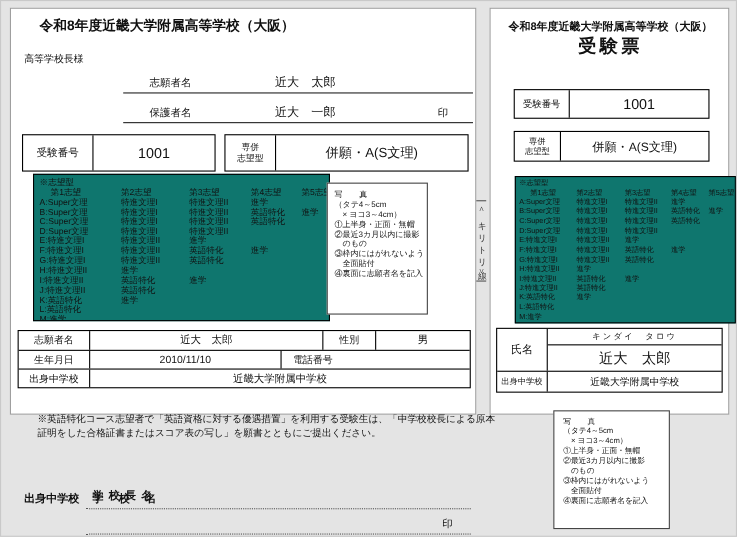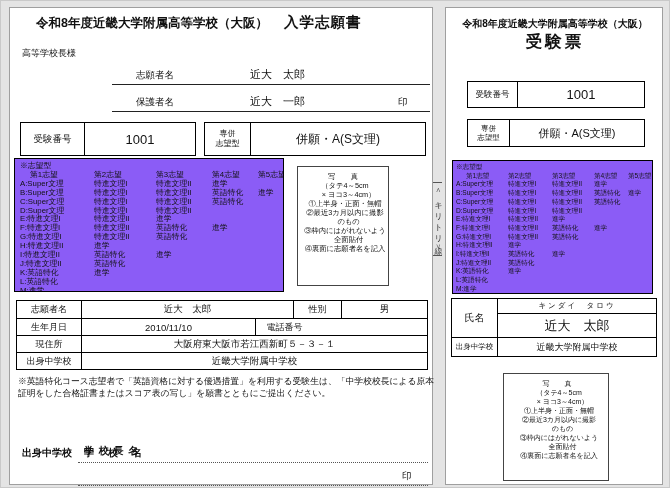--- a/index.html
+++ b/index.html
@@ -1,19 +1,19 @@
 <!DOCTYPE html>
 <html><head>
 <meta charset="utf-8">
 <style>
   * { margin:0; padding:0; box-sizing:border-box; }
   html,body { width:670px; height:488px; }
   body { font-family:"Liberation Sans", sans-serif; background:#e6e6e6; color:#111; }
   .stage { position:relative; width:670px; height:488px; background:#e4e4e4; border:1px solid #c9c9c9; overflow:hidden; }
-  .panel { position:absolute; top:6px; height:478px; background:#fff; border:1px solid #9f9f9f; }
+  .panel { position:absolute; top:6px; height:370px; background:#fff; border:1px solid #9f9f9f; }
   .panel-left  { left:8px;  width:424px; }
   .panel-right { left:444px; width:218px; }
   .abs { position:absolute; }
 
   
   .lp-title { left:26px; top:7px; font-size:12.5px; font-weight:bold; white-space:nowrap; }
   .lp-doc-title { left:274px; top:5px; font-size:14.5px; font-weight:bold; letter-spacing:1px; white-space:nowrap; }
   .lp-addressee { left:12px; top:39px; font-size:9px; }
   .lp-request { left:26px; top:43px; font-size:8.6px; white-space:nowrap; }
 
@@ -21,47 +21,47 @@
   .nm-label { font-size:9.5px; white-space:nowrap; }
   .nm-value { font-size:11px; white-space:nowrap; }
   .nm-line { border-bottom:1px solid #222; height:0; }
 
   
   .fbox { position:absolute; border:1.5px solid #000; display:flex; align-items:stretch; background:#fff; }
   .fbox .lab { display:flex; flex-direction:column; align-items:center; justify-content:center; border-right:1.5px solid #000; }
   .fbox .val { flex:1; display:flex; align-items:center; justify-content:center; }
 
   
-  .ct { position:absolute; border:1.5px solid #000; overflow:hidden; background:#8b5cf6; }
+  .ct { position:absolute; border:1.5px solid #000; overflow:hidden; background:#0f766e;margin-left:16px; }
   .ct .ct-caption { white-space:nowrap; }
   .ct-left { left:4px; top:150px; width:270px; height:134px; padding:3px 0 0 5px; font-size:7.8px; line-height:8.9px; }
   .ct-left .ct-row { display:grid; grid-template-columns:74px 62px 56px 46px 1fr; white-space:nowrap; }
   .ct-right { left:6px; top:152px; width:201px; height:134px; padding:2px 0 0 3px; font-size:6.6px; line-height:8.7px; }
   .ct-right .ct-row { display:grid; grid-template-columns:52px 44px 42px 34px 1fr; white-space:nowrap; }
   .ct-head span:first-child { padding-left:10px; }
 
   
   .photo { position:absolute; border:1px solid #444; background:#fff; }
   .photo-left { left:287px; top:158px; width:92px; height:120px; padding:5px 2px 0 6px; font-size:7.3px; line-height:9px; }
   .photo-right { left:57px; top:365px; width:106px; height:108px; padding:5px 2px 0 8px; font-size:7px; line-height:9px; }
   .photo .ph-title { letter-spacing:4px; }
-  .photo div { white-space:nowrap;text-align:center; }
+  .photo div { white-space:nowrap; }
 
   
   .itable { position:absolute; left:6px; top:292px; width:412px; border:1.5px solid #000; background:#fff; font-size:9px; }
   .itable .irow { display:grid; height:17px; border-top:1px solid #000; }
   .itable .irow:first-child { border-top:none; }
   .irow.r1 { grid-template-columns:64px 1fr 48px 86px; }
   .irow.r2 { grid-template-columns:64px 174px 58px 1fr; }
   .irow.r3 { grid-template-columns:64px 1fr; }
   .itable .cell { display:flex; align-items:center; justify-content:center; border-left:1px solid #000; white-space:nowrap; }
   .itable .cell:first-child { border-left:none; }
   .itable .cv { font-size:9.5px; }
 
-  .lp-note { left:8px; top:368px; width:418px; font-size:8.8px; line-height:11.5px; }
+  .lp-note { left:24px; top:368px; width:418px; font-size:8.8px; line-height:11.5px; }
 
   .lp-origin-label { left:12px; top:438px; font-size:10px; font-weight:bold; white-space:nowrap; }
   .lp-school-label { left:74px; top:438px; font-size:10px; font-weight:bold; letter-spacing:2px; white-space:nowrap; }
   .lp-dotline1 { left:68px; top:454px; width:350px; border-bottom:1.5px dotted #555; }
   .lp-principal-label { left:74px; top:436px; font-size:10px; font-weight:bold; letter-spacing:1px; white-space:nowrap; }
   .lp-seal2 { left:392px; top:462px; font-size:9.5px; }
   .lp-dotline2 { left:68px; top:477px; width:350px; border-bottom:1.5px dotted #555; }
 
   
   .rp-header { left:0; top:9px; width:218px; text-align:center; font-size:10px; font-weight:bold; white-space:nowrap; }
@@ -82,21 +82,20 @@
   .gutter .dash { width:9px; border-top:1px solid #555; margin:3px 0; }
   .gutter .vtext { writing-mode:vertical-rl; font-size:8px; letter-spacing:2px; color:#333; white-space:nowrap; }
 </style>
 </head>
 <body>
 
 <div class="stage">
 
   <div class="panel panel-left">
     <div class="abs lp-title">令和8年度近畿大学附属高等学校（大阪）</div>
-    <div class="abs lp-doc-title">入学志願書</div>
     <div class="abs lp-addressee">高等学校長様</div>
 
     <div class="abs nm-label" style="left:126px;top:61px;">志願者名</div>
     <div class="abs nm-value" style="left:240px;top:59px;">近大　太郎</div>
     <div class="abs nm-line" style="left:102px;top:76px;width:318px;"></div>
 
     <div class="abs nm-label" style="left:126px;top:88px;">保護者名</div>
     <div class="abs nm-value" style="left:240px;top:86px;">近大　一郎</div>
     <div class="abs nm-label" style="left:388px;top:88px;">印</div>
     <div class="abs nm-line" style="left:102px;top:103px;width:318px;"></div>
@@ -252,24 +251,20 @@
         <div class="cell cv">近大　太郎</div>
         <div class="cell">性別</div>
         <div class="cell cv">男</div>
       </div>
       <div class="irow r2">
         <div class="cell">生年月日</div>
         <div class="cell cv">2010/11/10</div>
         <div class="cell">電話番号</div>
       </div>
       <div class="irow r3">
-        <div class="cell">現住所</div>
-        <div class="cell cv">大阪府東大阪市若江西新町５－３－１</div>
-      </div>
-      <div class="irow r3">
         <div class="cell">出身中学校</div>
         <div class="cell cv">近畿大学附属中学校</div>
       </div>
     </div>
 
     <div class="abs lp-note">※英語特化コース志望者で「英語資格に対する優遇措置」を利用する受験生は、「中学校校長による原本証明をした合格証書またはスコア表の写し」を願書とともにご提出ください。</div>
 
     <div class="abs lp-origin-label">出身中学校</div>
     <div class="abs lp-school-label">学　校　名</div>
     <div class="abs lp-dotline1"></div>

